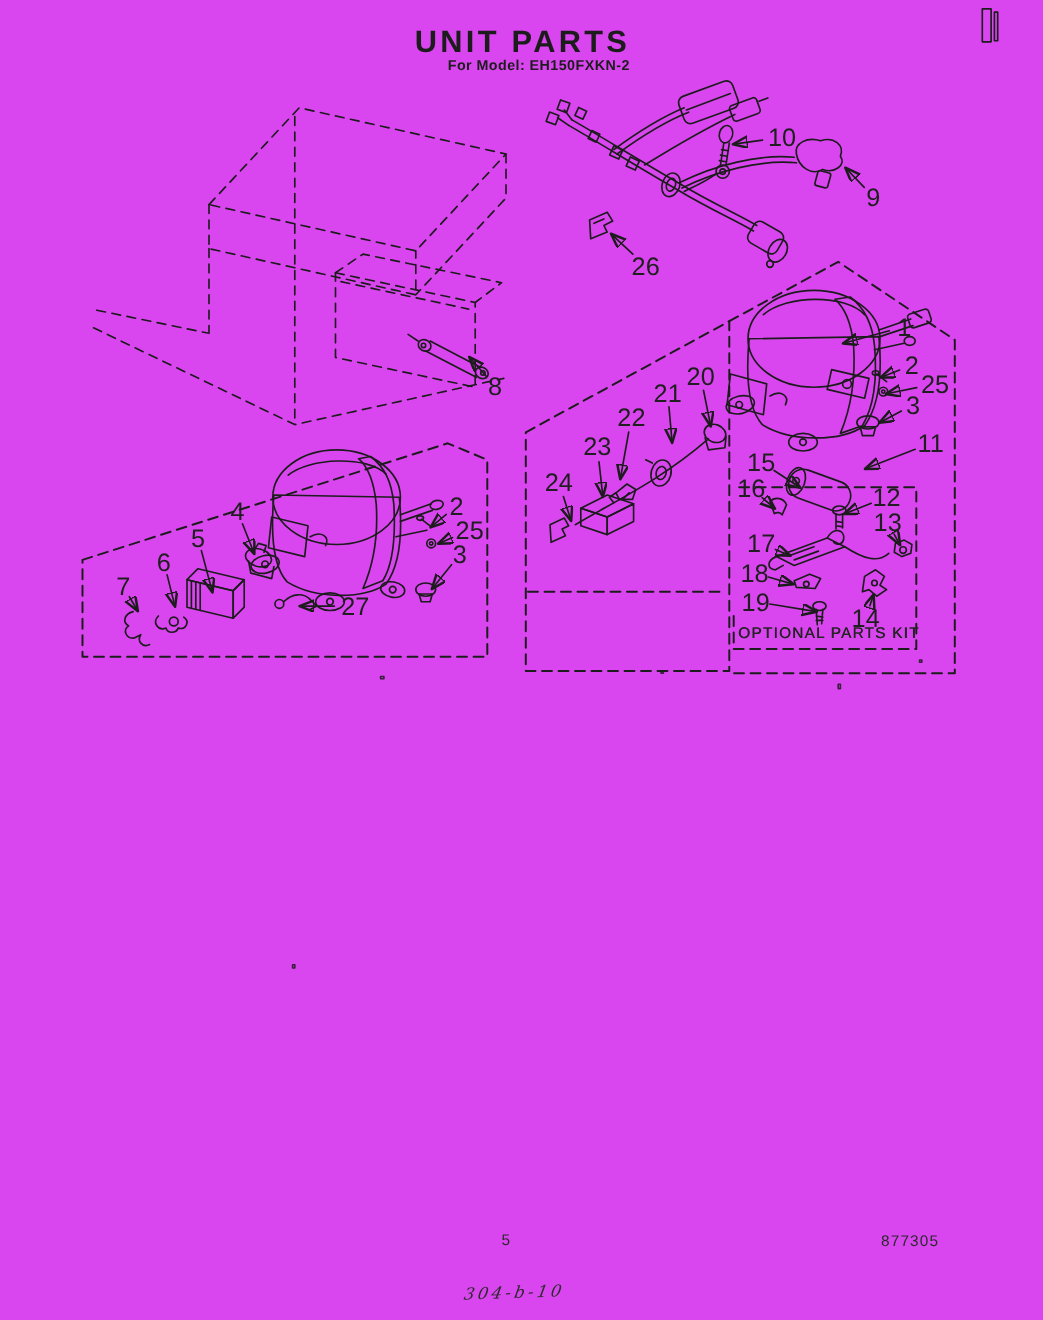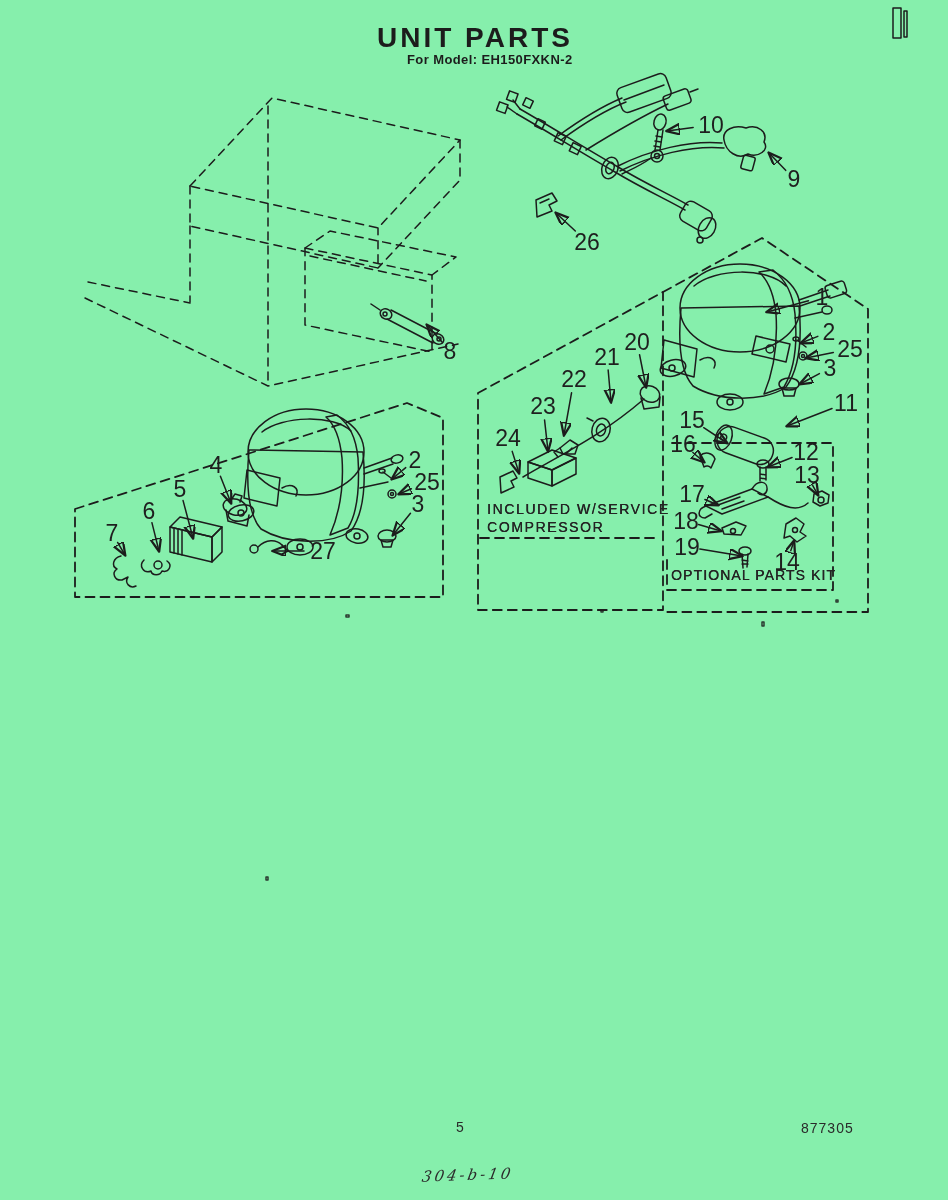--- a/index.html
+++ b/index.html
@@ -1,16 +1,16 @@
 <!DOCTYPE html>
 <html><head>
 <meta charset="utf-8">
 <style>
   html,body{margin:0;padding:0;background:#e8e8e8;}
-  .page{position:relative;width:948px;height:1200px;background:#86efac;
+  .page{position:relative;width:948px;height:1200px;background:#d946ef;
         font-family:"Liberation Sans",sans-serif;color:#1c1c1c;overflow:hidden;margin:0 auto;}
   .title{position:absolute;left:377px;top:22px;font-size:28px;font-weight:700;
          letter-spacing:3px;white-space:nowrap;}
   .subtitle{position:absolute;left:375px;top:52px;font-size:13px;font-weight:700;
             letter-spacing:0.4px;white-space:nowrap;padding-left:32px;}
   .region-label{position:absolute;font-size:14px;line-height:18px;letter-spacing:1.6px;
                 white-space:pre-line;color:#242424;text-shadow:0.35px 0 0 #242424;}
   .region-label.tight{letter-spacing:1.1px;}
   .footer-num{position:absolute;font-size:14px;color:#2a2a2a;}
   .handwritten{position:absolute;font-family:"DejaVu Serif",serif;font-style:italic;
@@ -344,21 +344,19 @@
           <line x1="410.4669705857226" y1="513.340956473704" x2="393" y2="535" class="leader" marker-end="url(#arrowhead)"></line>
           <text x="418" y="504" class="callout-num">3</text>
         </g>
         <g>
           <line x1="304" y1="551" x2="273" y2="551" class="leader" marker-end="url(#arrowhead)"></line>
           <text x="323" y="551" class="callout-num">27</text>
         </g>
       </g>
   </svg>
 
-  <div class="region-label" style="left:487px;top:500px;">INCLUDED W/SERVICE
-COMPRESSOR</div>
   <div class="region-label tight" style="left:671px;top:566px;">OPTIONAL PARTS KIT</div>
 
   <div class="footer-num" style="left:456px;top:1119px;">5</div>
   <div class="footer-num" style="left:801px;top:1120px;letter-spacing:1px;text-align:center;">877305</div>
   <div class="handwritten" style="left:422px;top:1166px;">304-b-10</div>
 
 </div>
 
 </body></html>

